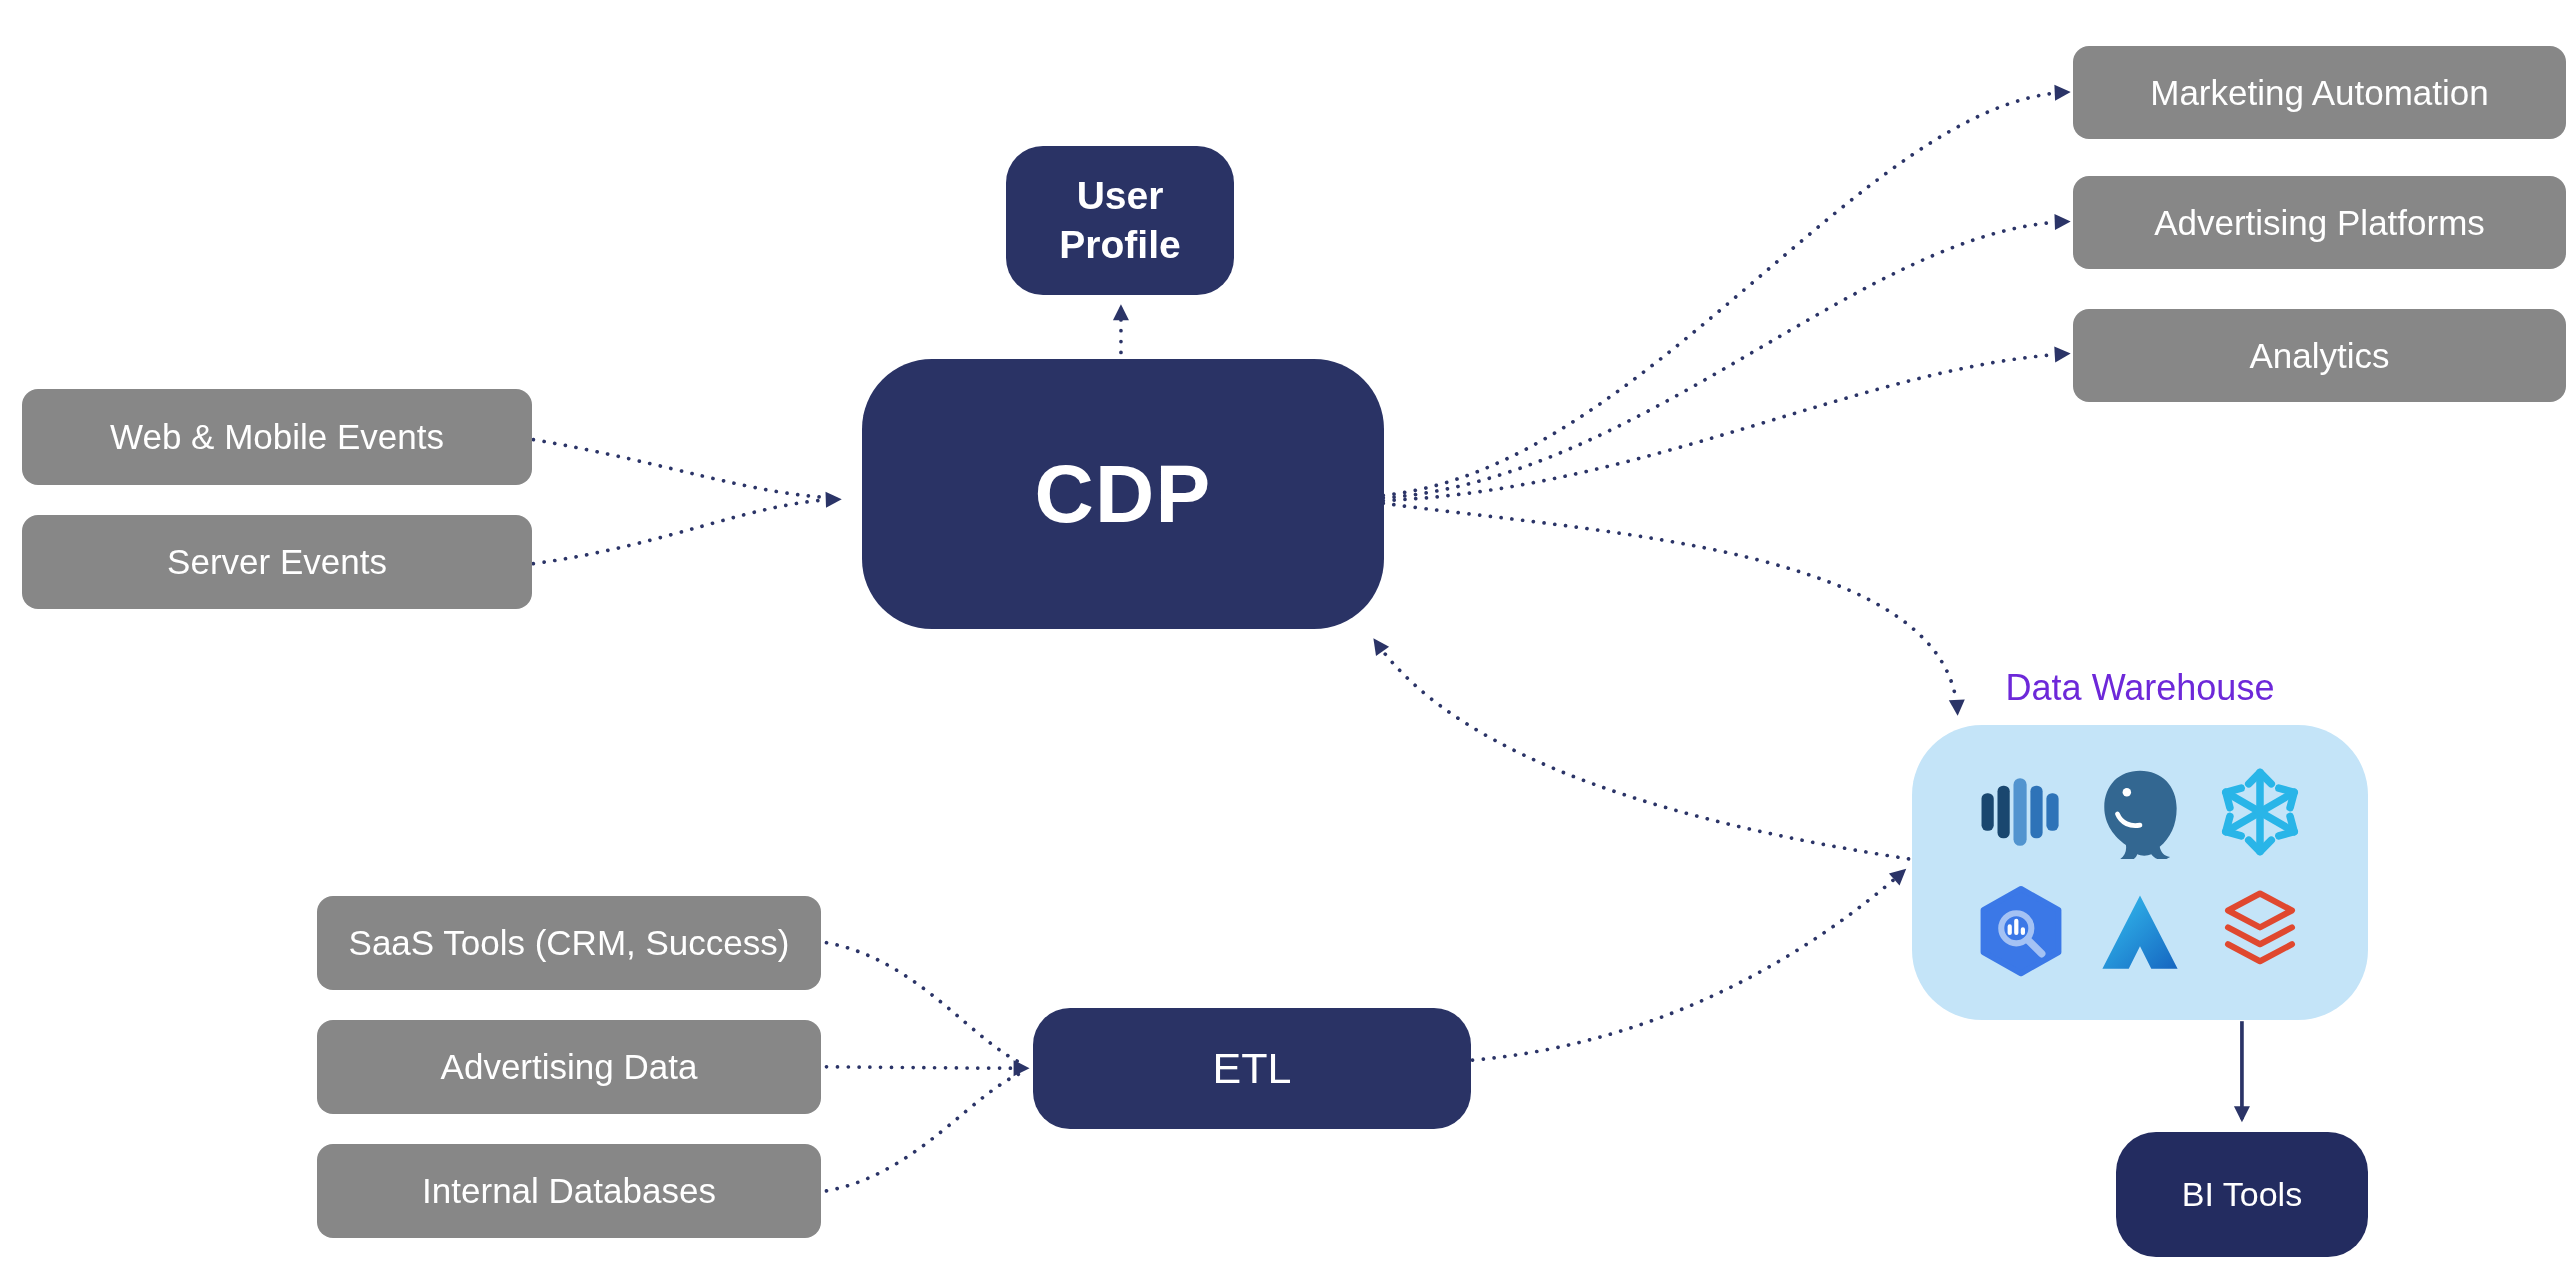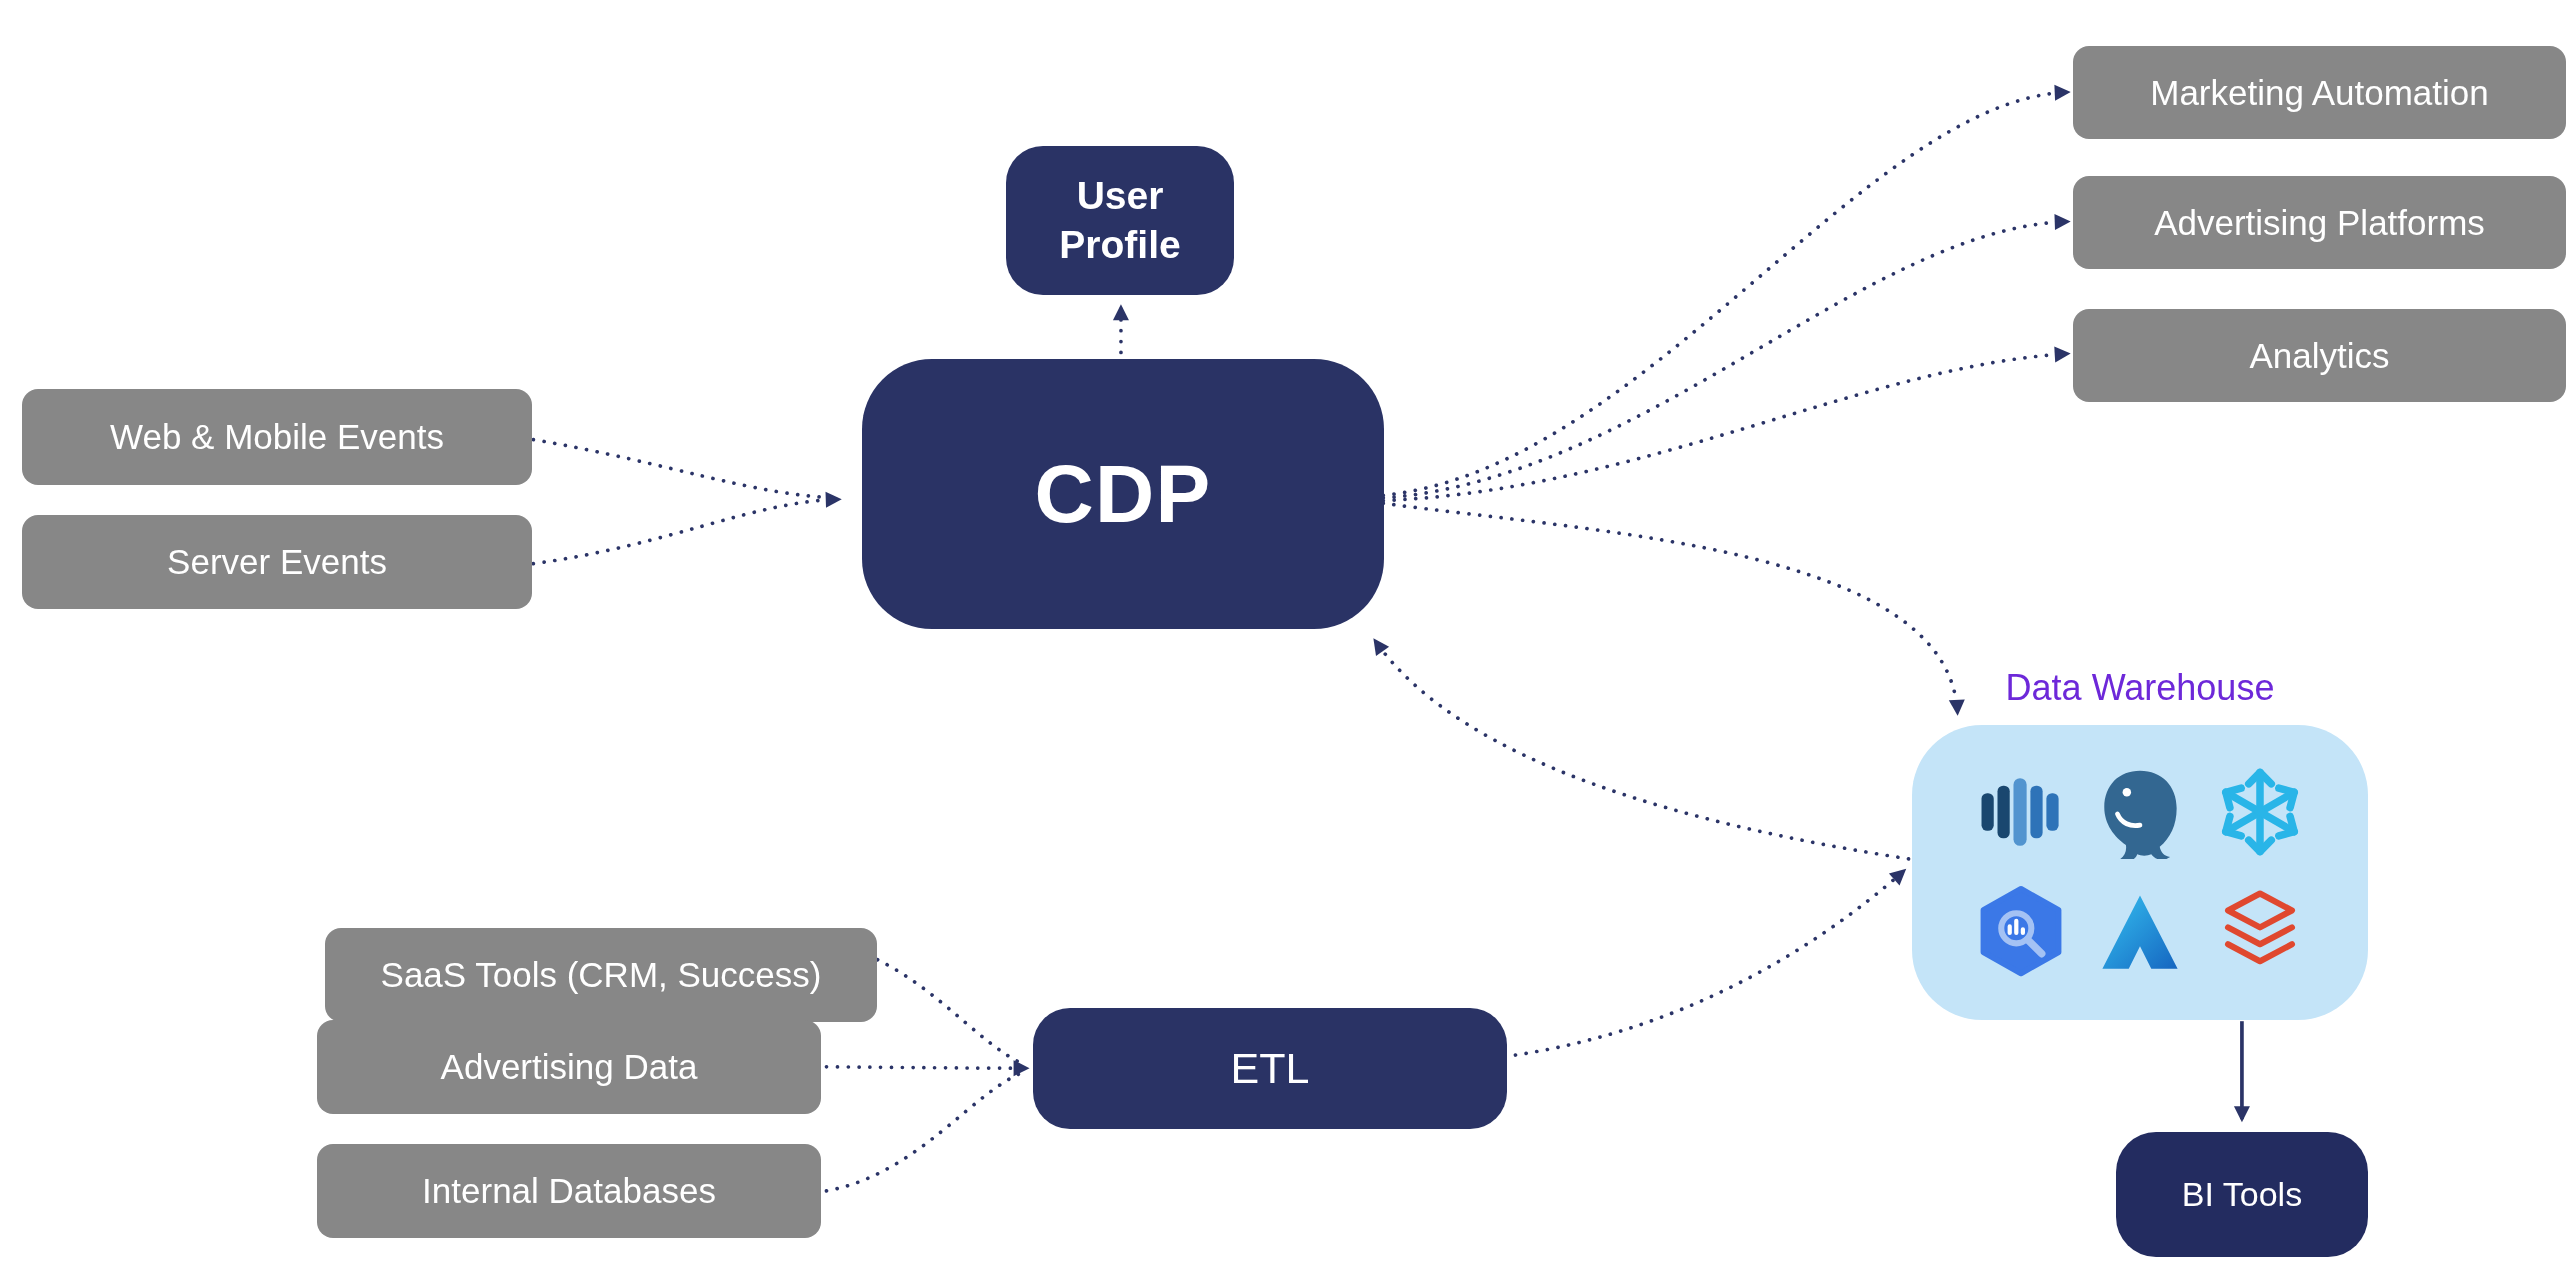--- a/index.html
+++ b/index.html
@@ -14,28 +14,28 @@
     position:absolute;display:flex;align-items:center;justify-content:center;
     color:#ffffff;text-align:center;box-sizing:border-box;
   }
   .gray{background:#878787;border-radius:16px;font-size:35px;font-weight:400;}
   .navy{background:#2a3365;}
   #web-mobile-events{left:22px;top:389px;width:510px;height:96px;}
   #server-events{left:22px;top:515px;width:510px;height:94px;}
   #marketing-automation{left:2073px;top:46px;width:493px;height:93px;}
   #advertising-platforms{left:2073px;top:176px;width:493px;height:93px;}
   #analytics{left:2073px;top:309px;width:493px;height:93px;}
-  #saas-tools{left:317px;top:928px;width:552px;height:94px;margin-left:8px;}
+  #saas-tools{left:317px;top:896px;width:504px;height:94px;}
   #advertising-data{left:317px;top:1020px;width:504px;height:94px;}
   #internal-databases{left:317px;top:1144px;width:504px;height:94px;}
   #user-profile{left:1006px;top:146px;width:228px;height:149px;border-radius:37px;
     font-size:39px;font-weight:bold;line-height:1.25;padding:0 37px;}
   #cdp{left:862px;top:359px;width:522px;height:270px;border-radius:70px;
     font-size:82px;font-weight:bold;letter-spacing:1.3px;}
-  #etl{left:1033px;top:1008px;width:474px;height:121px;border-radius:37px;font-size:43px;}
+  #etl{left:1033px;top:1008px;width:438px;height:121px;border-radius:37px;font-size:43px;}
   #bi-tools{left:2116px;top:1132px;width:252px;height:125px;border-radius:40px;font-size:34px;background:#232c60;}
   #data-warehouse-label{
     position:absolute;left:1912px;top:667px;width:456px;text-align:center;
     font-size:36px;color:#6d28d9;
   }
   #data-warehouse{
     position:absolute;left:1912px;top:725px;width:456px;height:295px;
     background:#c4e4f8;border-radius:70px;
     display:grid;grid-template-columns:repeat(3,94px);gap:27px 25.5px;
     justify-content:center;align-content:center;

